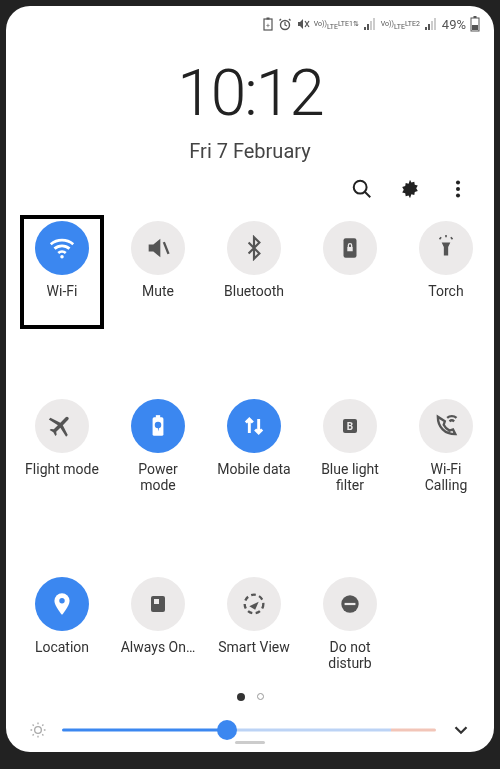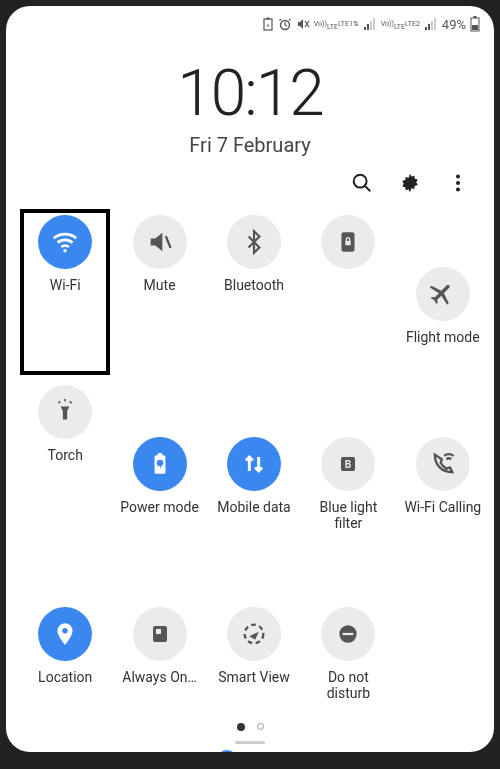--- a/index.html
+++ b/index.html
@@ -1,24 +1,24 @@
 <!DOCTYPE html>
 <html><head>
   <meta charset="utf-8">
   <style>
     * { margin: 0; padding: 0; box-sizing: border-box; font-family: -apple-system, Roboto, sans-serif; }
     body { width: 500px; height: 769px; background: #222; position: relative; }
     .panel { background: #fff; border-radius: 24px; margin: 6px; height: 746px; overflow: hidden; position: relative; }
     .status-bar { display: flex; justify-content: flex-end; align-items: center; gap: 4px; padding: 10px 14px 0; font-size: 11px; color: #555; }
     .status-bar .sb-item { display: inline-flex; align-items: center; }
     .clock { text-align: center; font-size: 64px; font-weight: 300; color: #222; letter-spacing: -2px; margin-top: 24px; }
-    .date { text-align: center; font-size: 20px; color: #444; margin-top: 2px; }
+    .date { text-align: center; font-size: 20px; color: #444; margin-top: 8px; }
     .actions { display: flex; justify-content: flex-end; gap: 20px; padding: 12px 22px 0; }
     .actions .act { width: 28px; height: 28px; display: flex; align-items: center; justify-content: center; cursor: pointer; }
-    .grid { display: grid; grid-template-columns: repeat(5, 1fr); gap: 8px; padding: 14px 8px 0; margin-left: 8px; }
+    .grid { display: grid; grid-template-columns: repeat(5, 1fr); gap: 16px; padding: 14px 8px 0; margin-left: 8px; }
     .tile { display: flex; flex-direction: column; align-items: center; text-align: center; padding: 4px 2px 10px; cursor: pointer; }
     .tile .circ { width: 54px; height: 54px; border-radius: 50%; display: flex; align-items: center; justify-content: center; margin-bottom: 8px; }
     .tile .circ.on { background: #3b87f0; color: #fff; }
     .tile .circ.off { background: #eceaea; color: #555; }
     .tile .lbl { font-size: 14px; color: #333; line-height: 1.15; min-height: 34px; }
     .row2, .row3 { margin-top: 52px; }
     .highlight { outline: 4px solid #000; outline-offset: -2px; }
     .pager { display: flex; justify-content: center; gap: 12px; margin-top: 10px; }
     .dot { width: 8px; height: 8px; border-radius: 50%; background: #333; }
     .dot.hollow { background: transparent; border: 1px solid #999; width: 7px; height: 7px; }
@@ -146,37 +146,37 @@
     <div class="tile">
       <div class="circ off">
           <svg width="26" height="26" viewBox="0 0 24 24">
             <rect x="6" y="3" width="12" height="18" rx="2" fill="#555"></rect>
             <rect x="9.5" y="11" width="5" height="4" fill="#eceaea"></rect>
             <path d="M10.5 11v-1.5a1.5 1.5 0 013 0V11" stroke="#eceaea" stroke-width="1.2" fill="none"></path>
           </svg>
         </div>
     </div>
 
-    <div class="tile row2">
-      <div class="circ off">
-          <svg width="28" height="28" viewBox="0 0 24 24" fill="#555">
-            <path d="M21 14l-9-3V4.5a1.5 1.5 0 00-3 0V11l-9 3v2l9-2v5l-2 1.5V22l3.5-1 3.5 1v-1.5L12 19v-5l9 2z" transform="rotate(45 12 12)"></path>
-          </svg>
-        </div>
-      <div class="lbl">Flight mode</div>
-    </div>
-
     <div class="tile">
       <div class="circ off">
           <svg width="26" height="26" viewBox="0 0 24 24" fill="#555">
             <path d="M8 7h8l-2 4v8h-4v-8z"></path>
             <path d="M6 4l1.5-2M12 2V0M18 4l-1.5-2" stroke="#555" stroke-width="1.5"></path>
           </svg>
         </div>
       <div class="lbl">Torch</div>
+    </div>
+
+    <div class="tile row2">
+      <div class="circ off">
+          <svg width="28" height="28" viewBox="0 0 24 24" fill="#555">
+            <path d="M21 14l-9-3V4.5a1.5 1.5 0 00-3 0V11l-9 3v2l9-2v5l-2 1.5V22l3.5-1 3.5 1v-1.5L12 19v-5l9 2z" transform="rotate(45 12 12)"></path>
+          </svg>
+        </div>
+      <div class="lbl">Flight mode</div>
     </div>
 
     <div class="tile row2">
       <div class="circ on">
           <svg width="26" height="26" viewBox="0 0 24 24">
             <rect x="7" y="4" width="10" height="17" rx="1.5" fill="#fff"></rect>
             <rect x="10" y="2" width="4" height="2.5" fill="#fff"></rect>
             <path d="M9 11a3 3 0 106 0 3 3 0 00-6 0z M12 11l-1 3h2l-1 3" fill="#3b87f0"></path>
           </svg>
         </div>

